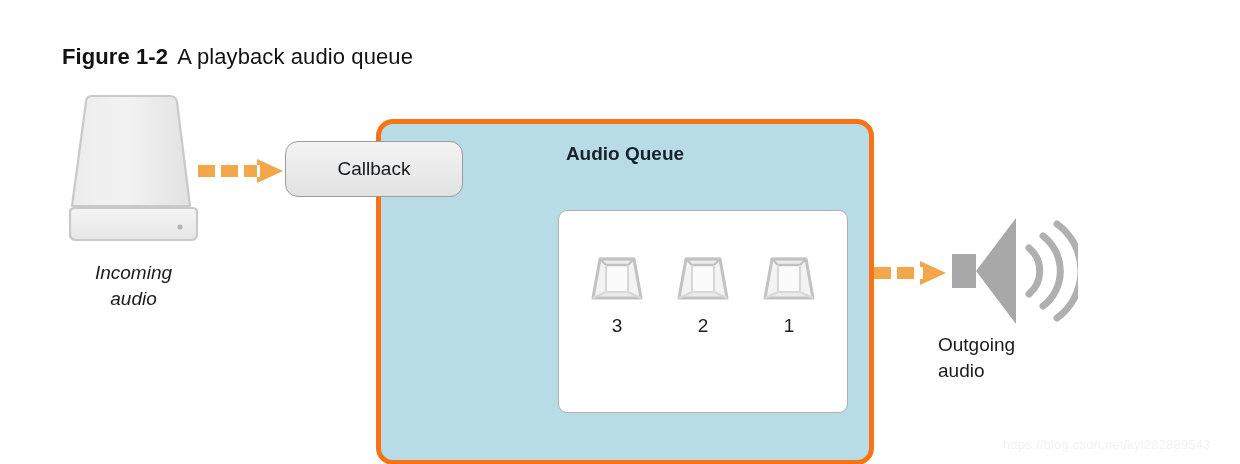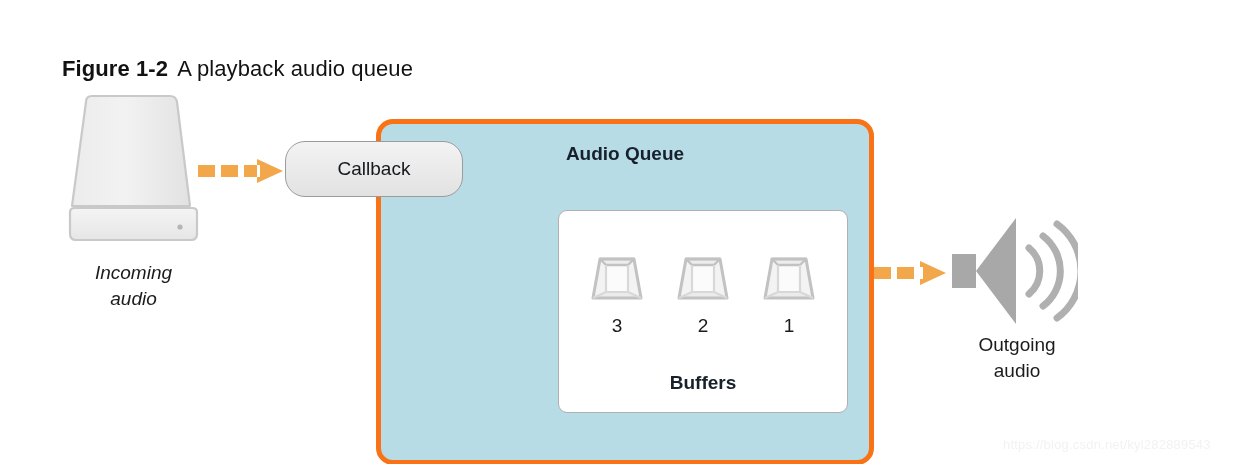--- a/index.html
+++ b/index.html
@@ -21,21 +21,20 @@
 
   
   .figure-title {
     position: absolute;
     left: 62px;
     top: 44px;
     font-size: 22px;
     color: #121212;
     white-space: nowrap;
     letter-spacing: 0.1px;
-    margin-top: 12px;
   }
   .figure-title .fig-label {
     font-weight: bold;
   }
   .figure-title .fig-caption {
     font-weight: normal;
     margin-left: 9px;
   }
 
   
@@ -126,21 +125,21 @@
   }
 
   
   .callback-box {
     position: absolute;
     left: 285px;
     top: 141px;
     width: 178px;
     height: 56px;
     border: 1px solid #9b9b9b;
-    border-radius: 20px;
+    border-radius: 13px;
     background: linear-gradient(#f3f3f3, #e2e2e2);
     box-sizing: border-box;
     display: flex;
     align-items: center;
     justify-content: center;
     font-size: 19px;
     color: #16191c;
   }
 
   
@@ -171,21 +170,20 @@
     top: 216px;
     width: 128px;
     height: 110px;
   }
   .speaker svg { display: block; }
   .outgoing-label {
     position: absolute;
     left: 938px;
     top: 332px;
     width: 158px;
-    text-align: center;
     font-size: 19px;
     line-height: 26px;
     color: #1b1b1b;
   }
 
   
   .arrow {
     position: absolute;
   }
   .arrow svg { display: block; }
@@ -298,21 +296,20 @@
             <polygon points="5,53 12,14 46,14 53,53" fill="none" stroke="#c2c2c2" stroke-width="3" stroke-linejoin="round"></polygon>
             <polygon points="12,14 18,20 40,20 46,14" fill="none" stroke="#c2c2c2" stroke-width="2.4" stroke-linejoin="round"></polygon>
             <path d="M18,20 L18,47 L40,47 L40,20" fill="none" stroke="#d8d8d8" stroke-width="2.2" stroke-linejoin="round"></path>
             <path d="M18,47 L5,53 M40,47 L53,53" fill="none" stroke="#d8d8d8" stroke-width="2.2"></path>
           </svg>
         </span>
         <span class="buffer-number">1</span>
       </div>
 
     </div>
-    <div class="buffers-caption">Buffers</div>
   </div>
 
   <div class="callback-box">
     <span>Callback</span>
   </div>
 
   <div class="arrow arrow-out">
     <svg viewBox="0 0 78 34" width="78" height="34" xmlns="http://www.w3.org/2000/svg">
       <rect x="0" y="11" width="17" height="12" fill="#f2a74b"></rect>
       <rect x="23" y="11" width="17" height="12" fill="#f2a74b"></rect>

